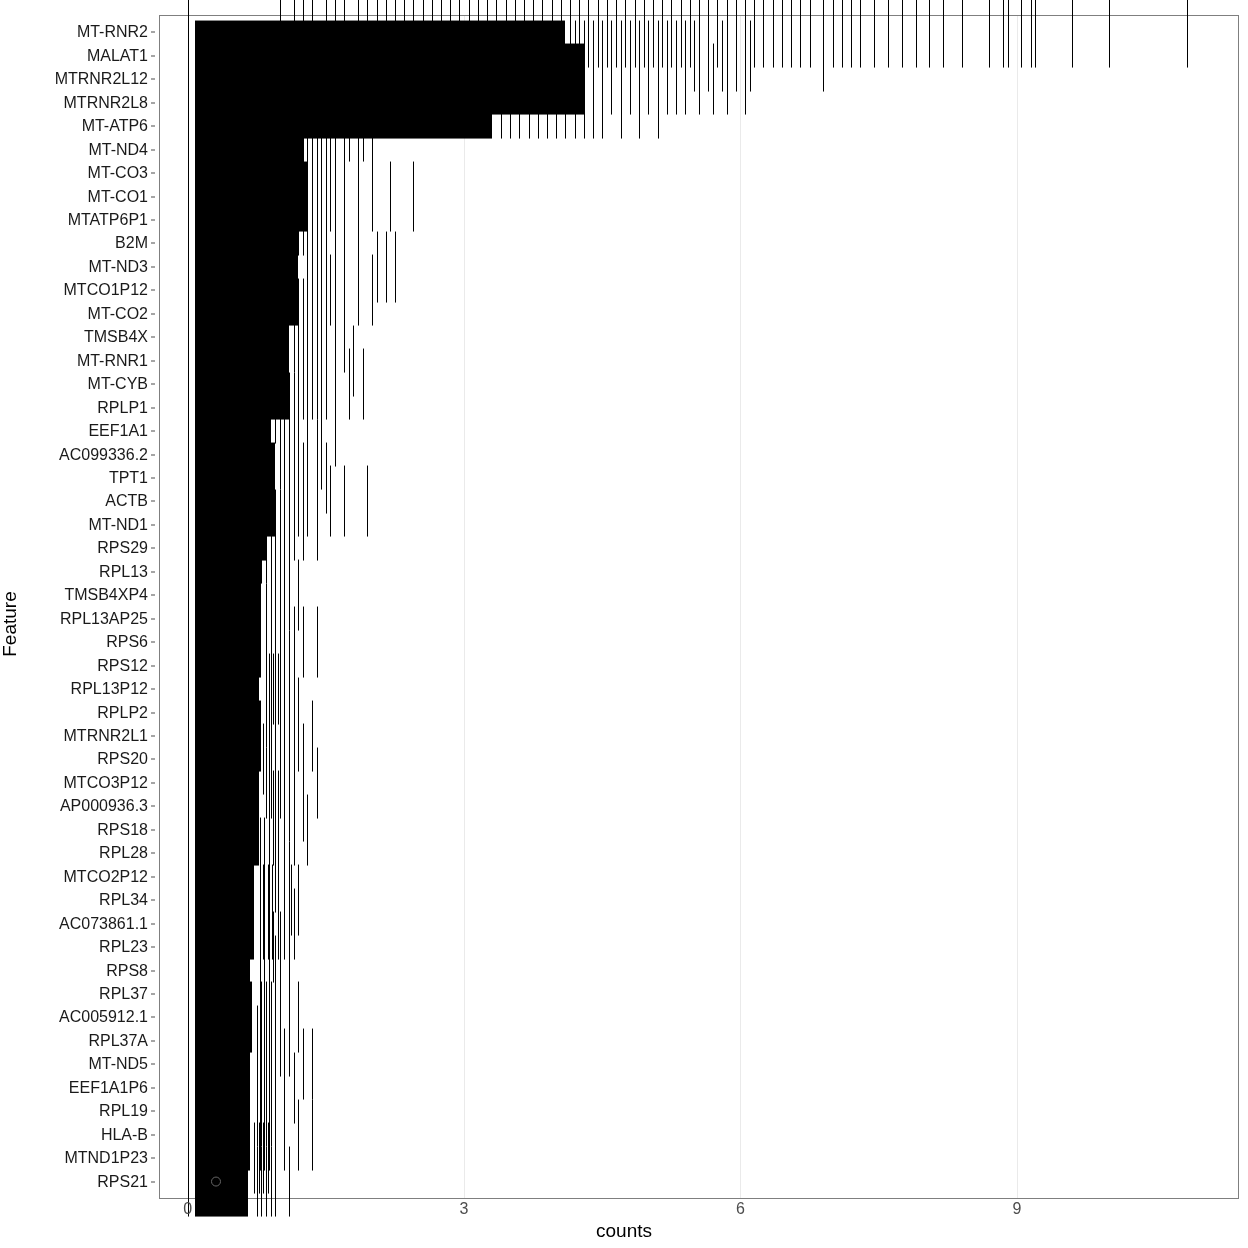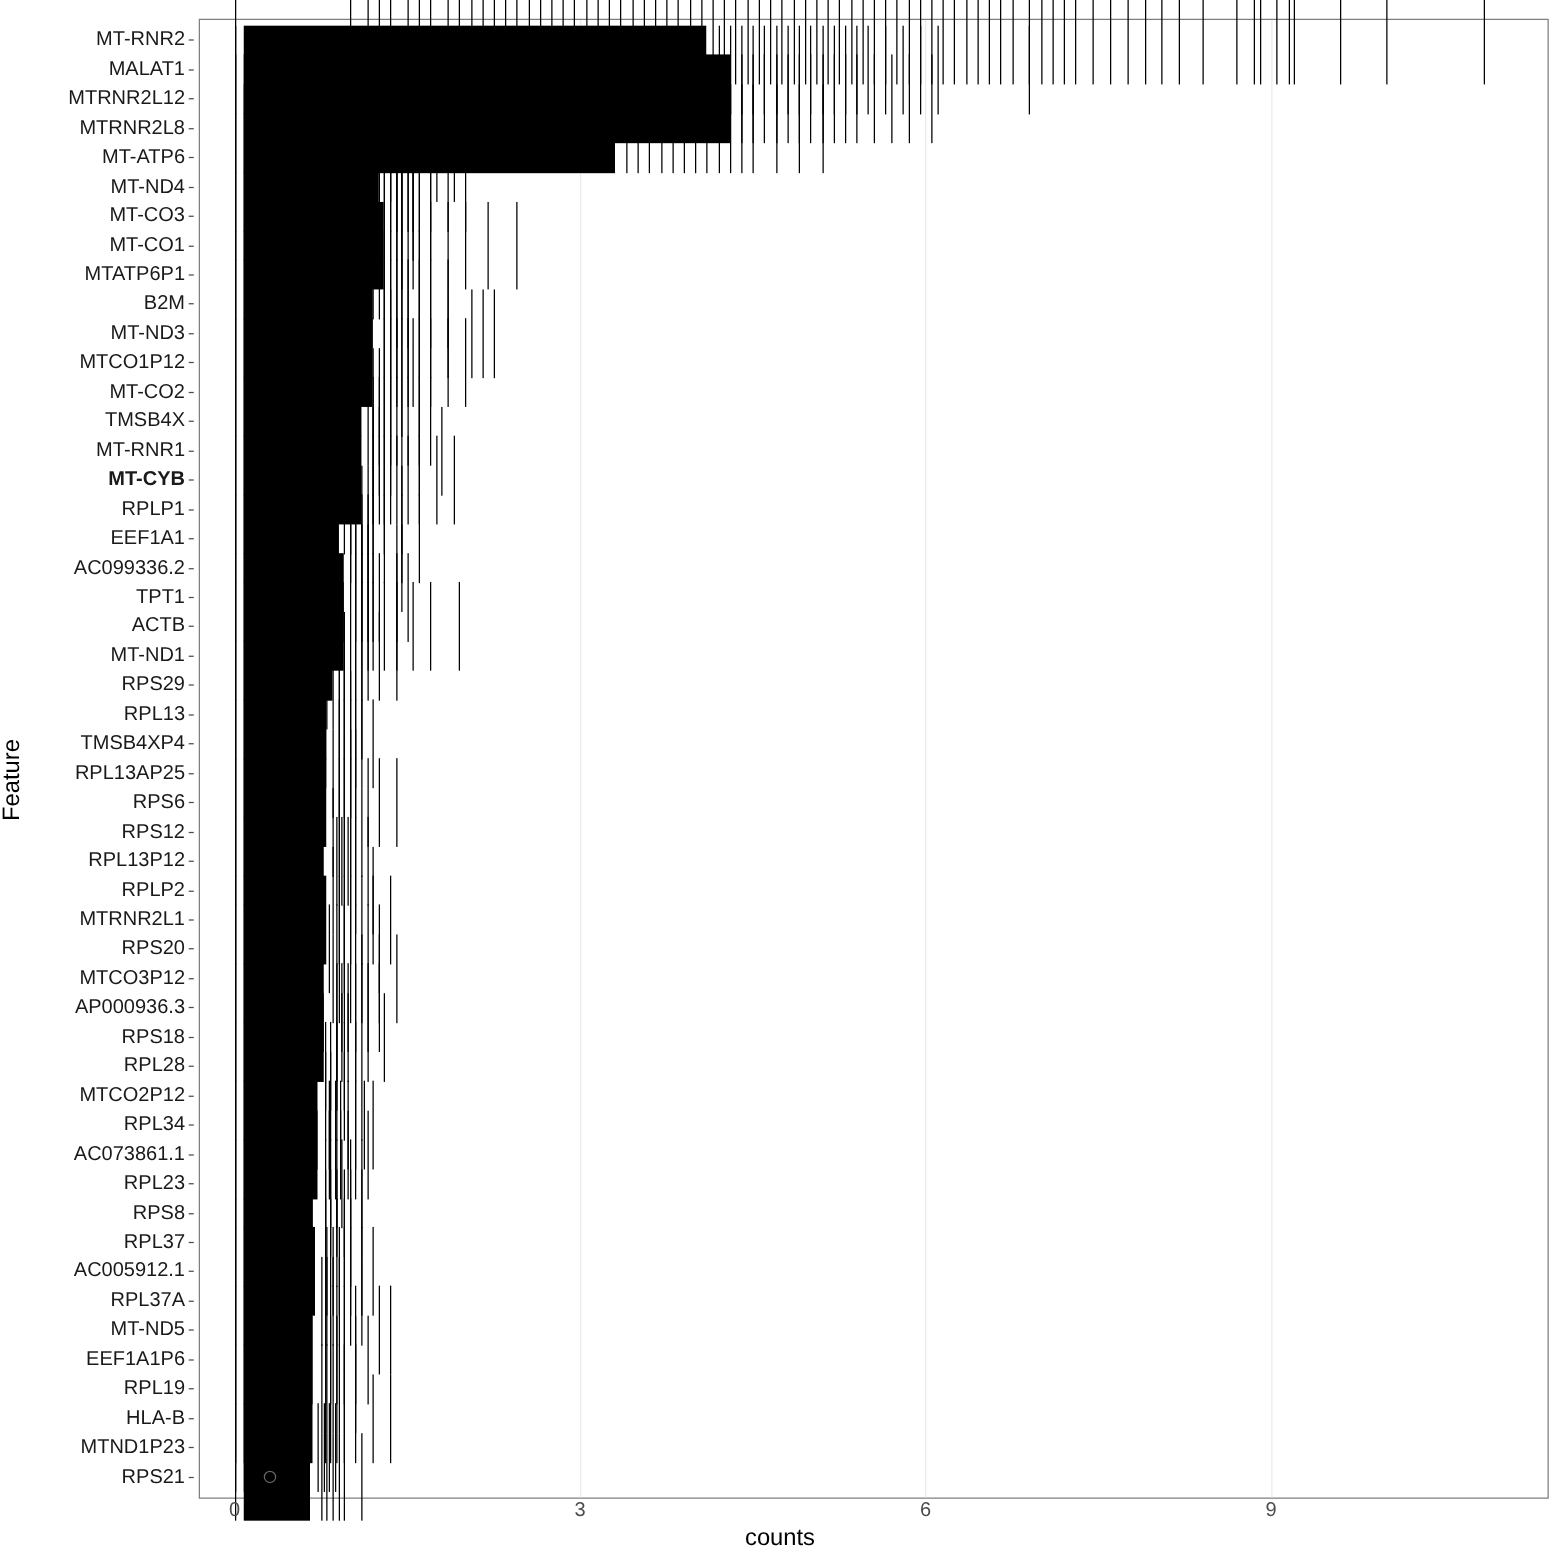--- a/index.html
+++ b/index.html
@@ -838,21 +838,21 @@
       <div class="ylabel-row" style="top: 21.2302%;">MT-ND3</div>
       <div class="ytick-dash" style="top: 21.2302%;"></div>
       <div class="ylabel-row" style="top: 23.2143%;">MTCO1P12</div>
       <div class="ytick-dash" style="top: 23.2143%;"></div>
       <div class="ylabel-row" style="top: 25.1984%;">MT-CO2</div>
       <div class="ytick-dash" style="top: 25.1984%;"></div>
       <div class="ylabel-row" style="top: 27.1825%;">TMSB4X</div>
       <div class="ytick-dash" style="top: 27.1825%;"></div>
       <div class="ylabel-row" style="top: 29.1667%;">MT-RNR1</div>
       <div class="ytick-dash" style="top: 29.1667%;"></div>
-      <div class="ylabel-row" style="top: 31.1508%; font-weight: bold;">MT-CYB</div>
+      <div class="ylabel-row" style="top: 31.1508%;">MT-CYB</div>
       <div class="ytick-dash" style="top: 31.1508%;"></div>
       <div class="ylabel-row" style="top: 33.1349%;">RPLP1</div>
       <div class="ytick-dash" style="top: 33.1349%;"></div>
       <div class="ylabel-row" style="top: 35.119%;">EEF1A1</div>
       <div class="ytick-dash" style="top: 35.119%;"></div>
       <div class="ylabel-row" style="top: 37.1032%;">AC099336.2</div>
       <div class="ytick-dash" style="top: 37.1032%;"></div>
       <div class="ylabel-row" style="top: 39.0873%;">TPT1</div>
       <div class="ytick-dash" style="top: 39.0873%;"></div>
       <div class="ylabel-row" style="top: 41.0714%;">ACTB</div>

